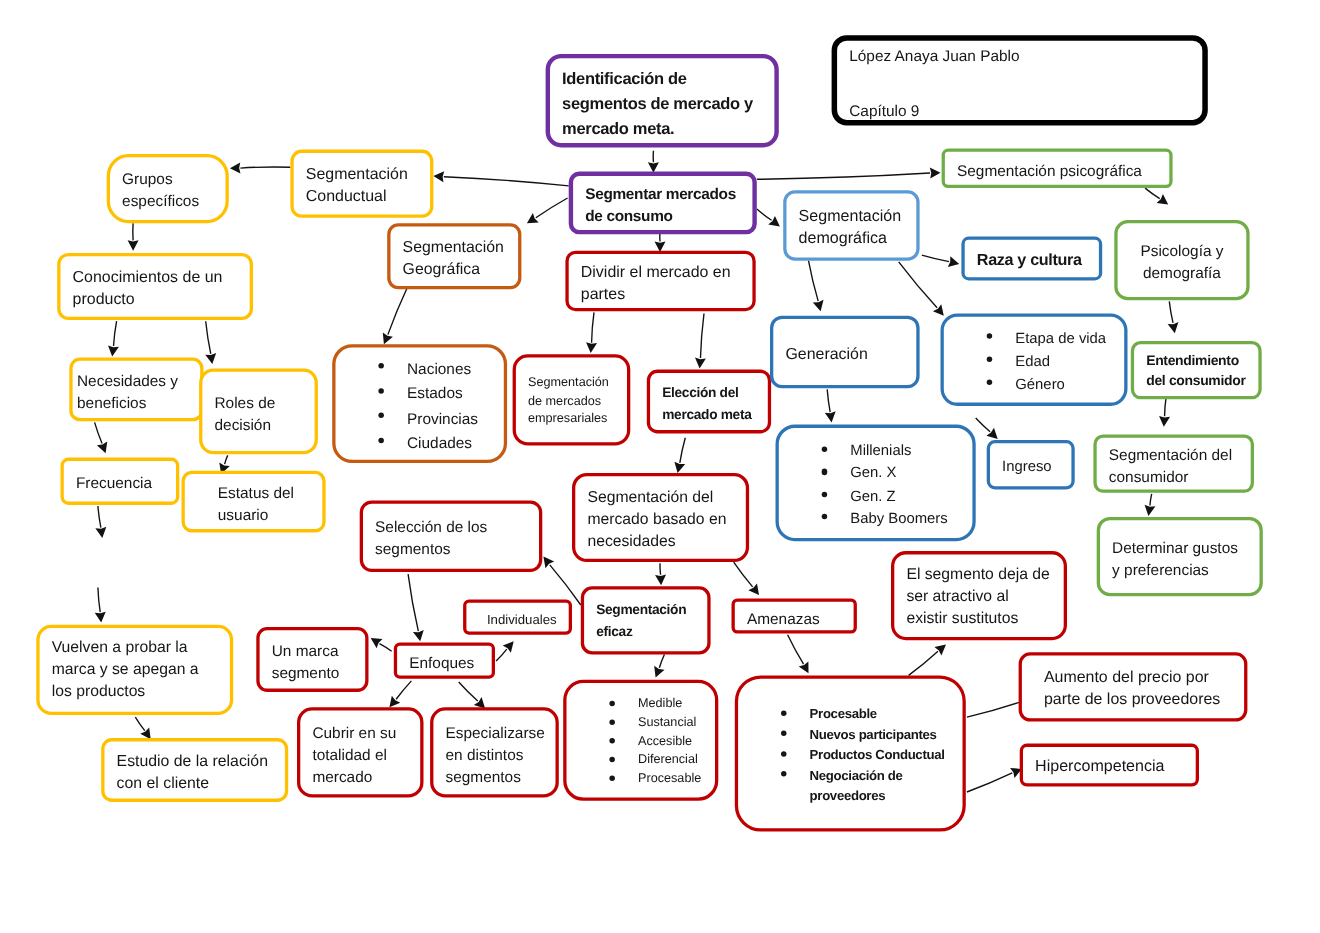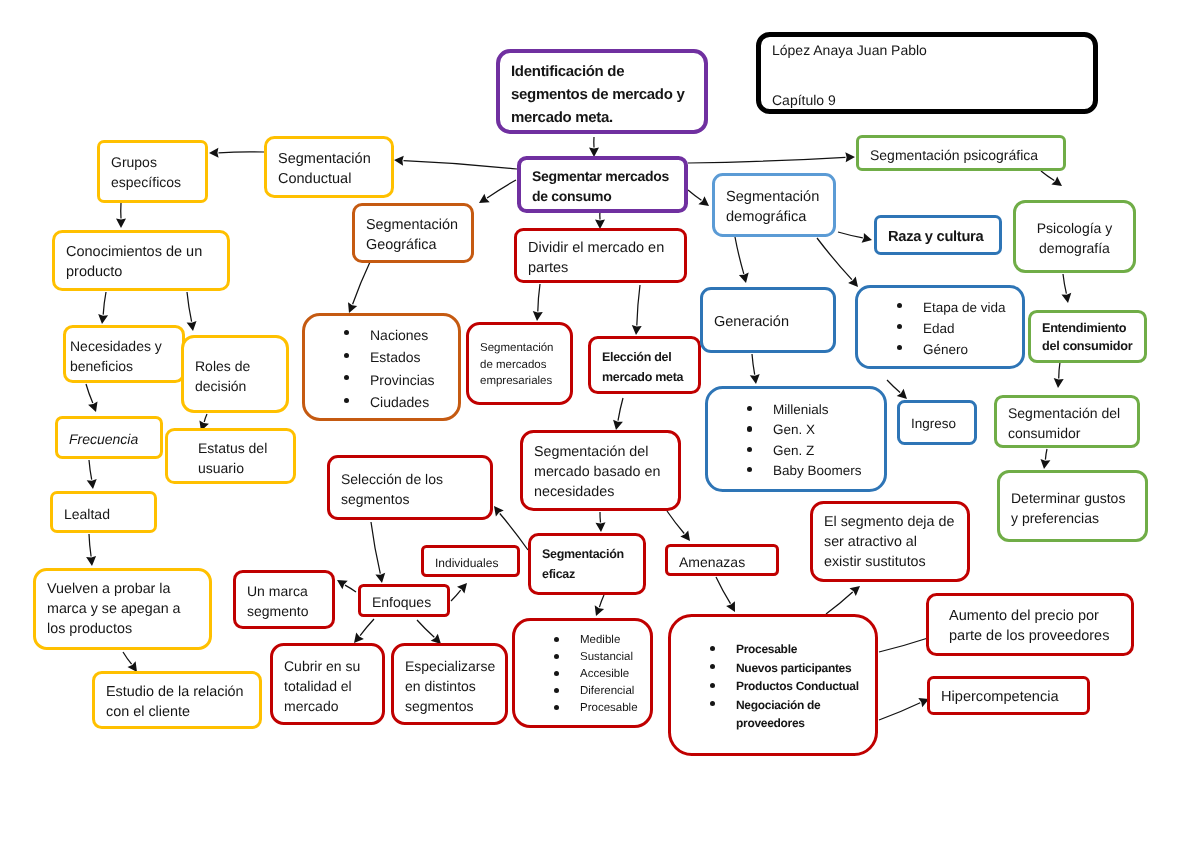--- a/index.html
+++ b/index.html
@@ -123,45 +123,42 @@
       <span class="line">Capítulo 9</span>
     </div>
   <div class="node bold" style="left:517px;top:156px;width:171px;height:57px;border:4px solid #7030A0;font-size:14px;line-height:20px;border-radius:9.5px;">
       <span class="line">Segmentar mercados</span>
       <span class="line">de consumo</span>
     </div>
   <div class="node" style="left:264px;top:136px;width:130px;height:62px;border:3.5px solid #FFC000;font-size:14.5px;line-height:20px;border-radius:10.3px;">
       <span class="line">Segmentación</span>
       <span class="line">Conductual</span>
     </div>
-  <div class="node" style="left:97px;top:140px;width:111px;height:63px;padding-top:1px;border:3.5px solid #FFC000;font-size:14px;line-height:20px;border-radius:7px;">
+  <div class="node" style="left:97px;top:140px;width:111px;height:63px;padding-top:1px;border:3.5px solid #FFC000;font-size:14px;line-height:20px;border-radius:20px;">
       <span class="line">Grupos</span>
       <span class="line">específicos</span>
     </div>
   <div class="node" style="left:52px;top:230px;width:178px;height:61px;border:3.5px solid #FFC000;font-size:14.5px;line-height:20px;border-radius:10.2px;">
       <span class="line">Conocimientos de un</span>
       <span class="line">producto</span>
     </div>
   <div class="node" style="left:63px;top:325px;width:122px;height:58px;border:3.5px solid #FFC000;font-size:14px;padding-left:4px;padding-right:4px;line-height:20px;border-radius:9.7px;">
       <span class="line">Necesidades y</span>
       <span class="line">beneficios</span>
     </div>
   <div class="node" style="left:181px;top:335px;width:108px;height:78px;border:3.5px solid #FFC000;font-size:14px;line-height:20px;border-radius:13.0px;">
       <span class="line">Roles de</span>
       <span class="line">decisión</span>
     </div>
-  <div class="node" style="left:55px;top:416px;width:108px;height:43px;border:3.5px solid #FFC000;font-size:14px;line-height:20px;border-radius:7.2px;font-style:italic;">
+  <div class="node" style="left:55px;top:416px;width:108px;height:43px;border:3.5px solid #FFC000;font-size:14px;line-height:20px;border-radius:7.2px;">
       <span class="line">Frecuencia</span>
     </div>
   <div class="node" style="left:165px;top:428px;width:131px;height:56px;border:3.5px solid #FFC000;font-size:14px;line-height:20px;border-radius:9.3px;padding-left:30px;">
       <span class="line">Estatus del</span>
       <span class="line">usuario</span>
-    </div>
-  <div class="node" style="left:50px;top:491px;width:107px;height:42px;border:3.5px solid #FFC000;font-size:14px;line-height:20px;border-radius:7.0px;">
-      <span class="line">Lealtad</span>
     </div>
   <div class="node" style="left:33px;top:568px;width:179px;height:82px;padding-top:0px;border:3.5px solid #FFC000;font-size:14.3px;line-height:20px;border-radius:13.7px;">
       <span class="line">Vuelven a probar la</span>
       <span class="line">marca y se apegan a</span>
       <span class="line">los productos</span>
     </div>
   <div class="node" style="left:92px;top:671px;width:170px;height:58px;border:3.5px solid #FFC000;font-size:14.4px;line-height:20px;border-radius:9.7px;">
       <span class="line">Estudio de la relación</span>
       <span class="line">con el cliente</span>
     </div>
@@ -205,21 +202,21 @@
         <li>Sustancial</li>
         <li>Accesible</li>
         <li>Diferencial</li>
         <li>Procesable</li>
       </ul>
     </div>
   <div class="node" style="left:327px;top:455px;width:166px;height:65px;border:3.5px solid #C00000;font-size:14px;line-height:20px;border-radius:10.8px;">
       <span class="line">Selección de los</span>
       <span class="line">segmentos</span>
     </div>
-  <div class="node" style="left:421px;top:545px;width:99px;height:32px;border:3.5px solid #C00000;font-size:12px;line-height:18px;border-radius:5.3px;">
+  <div class="node" style="left:421px;top:545px;width:99px;height:32px;border:3.5px solid #C00000;font-size:12px;line-height:18px;border-radius:5.3px;align-items:flex-end;">
       <span class="line">Individuales</span>
     </div>
   <div class="node" style="left:233px;top:570px;width:102px;height:59px;border:3.5px solid #C00000;font-size:14px;line-height:20px;border-radius:9.8px;">
       <span class="line">Un marca</span>
       <span class="line">segmento</span>
     </div>
   <div class="node" style="left:358px;top:584px;width:92px;height:33px;border:3.5px solid #C00000;font-size:14px;line-height:20px;border-radius:5.5px;">
       <span class="line">Enfoques</span>
     </div>
   <div class="node" style="left:270px;top:643px;width:115px;height:82px;border:3.5px solid #C00000;font-size:14px;line-height:20px;border-radius:13.7px;">

